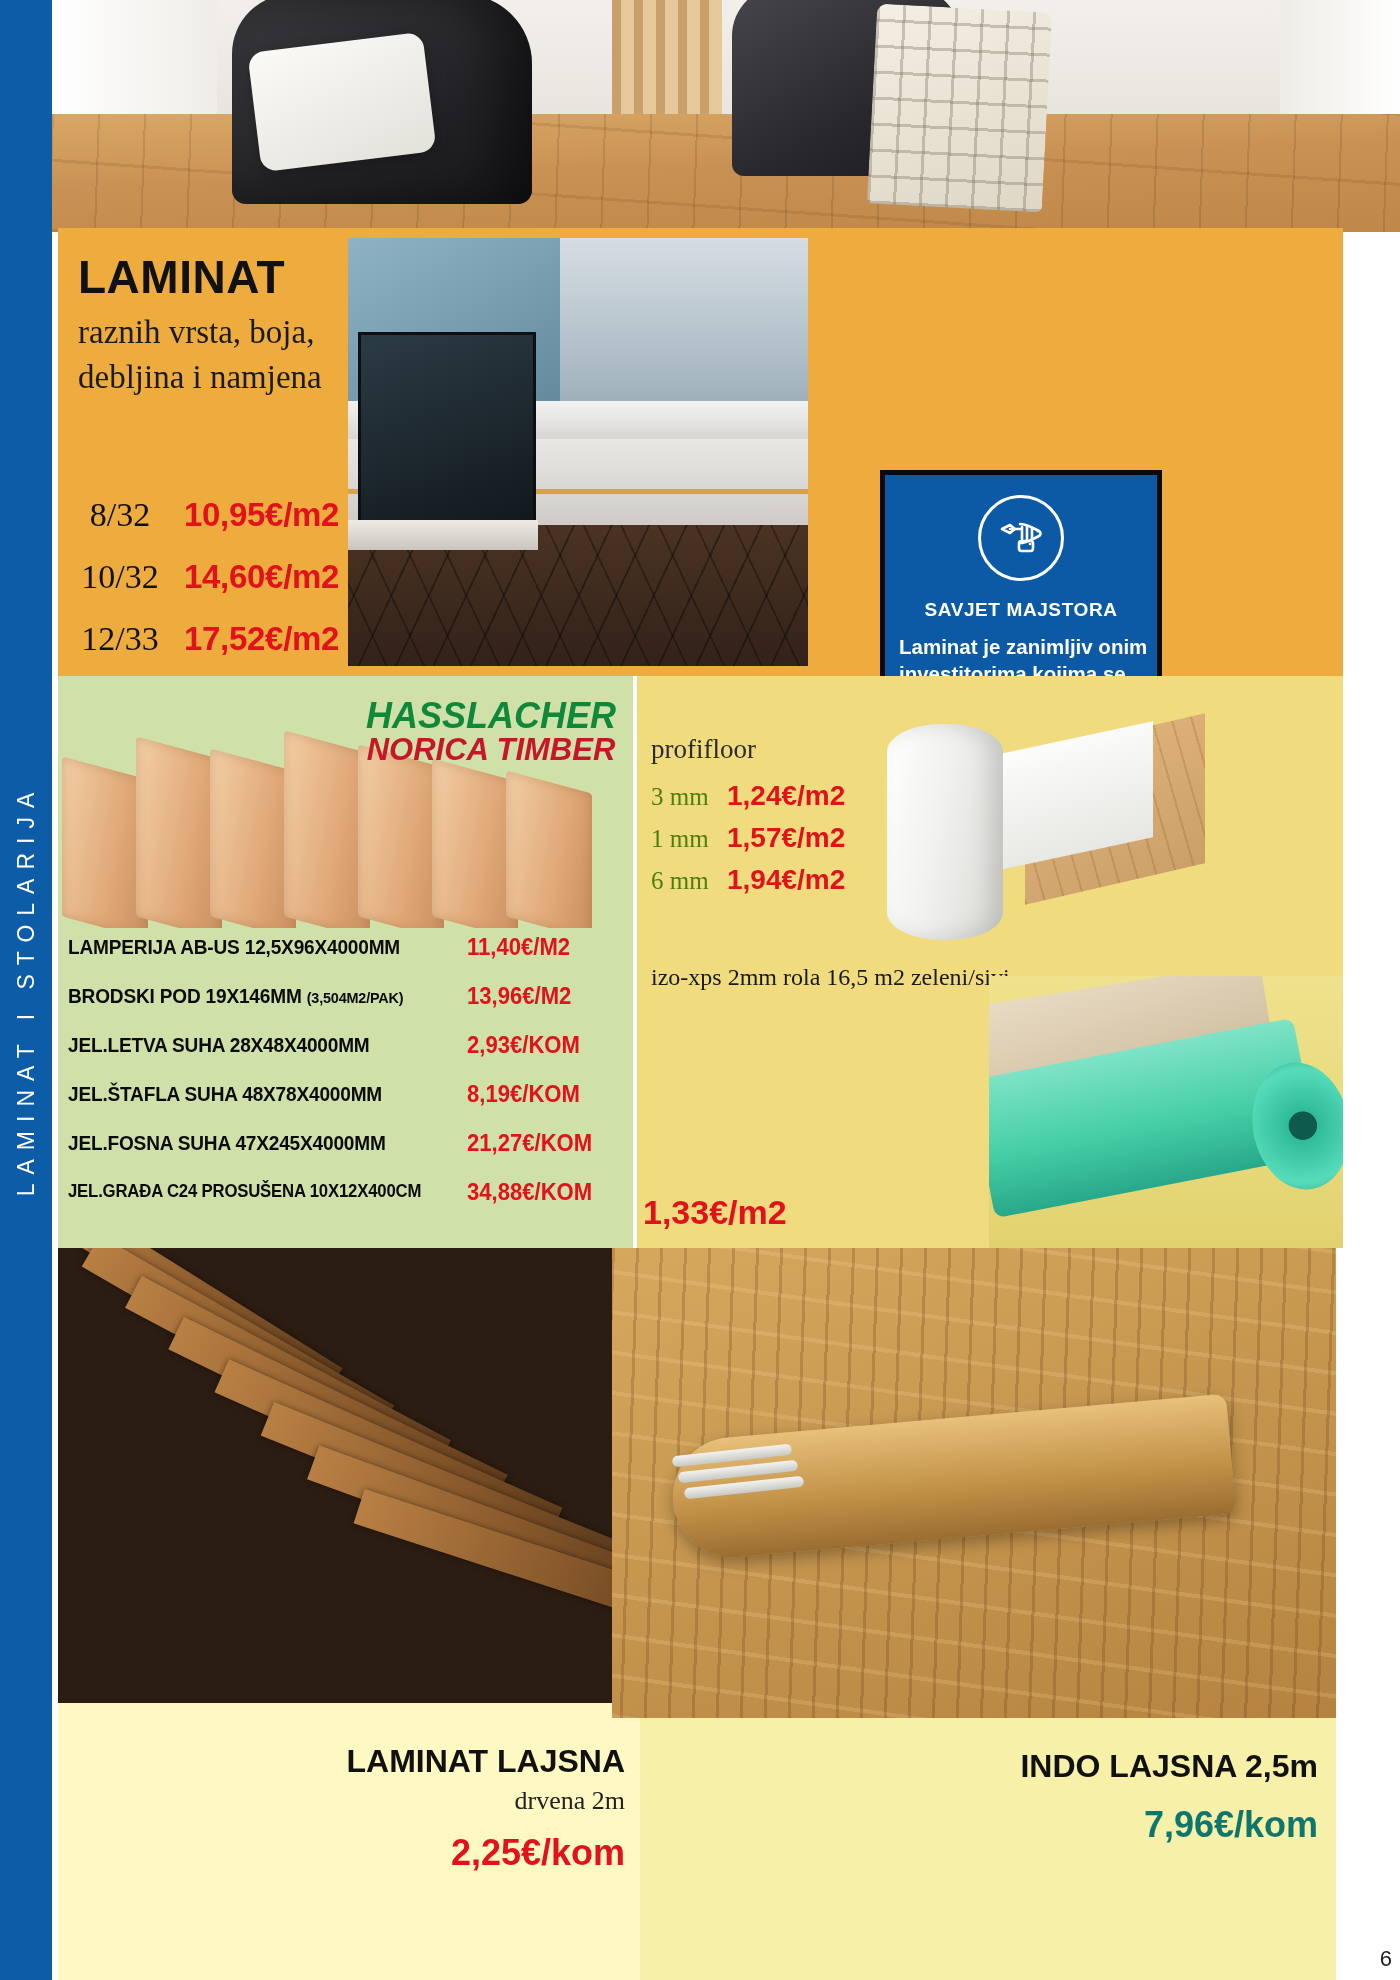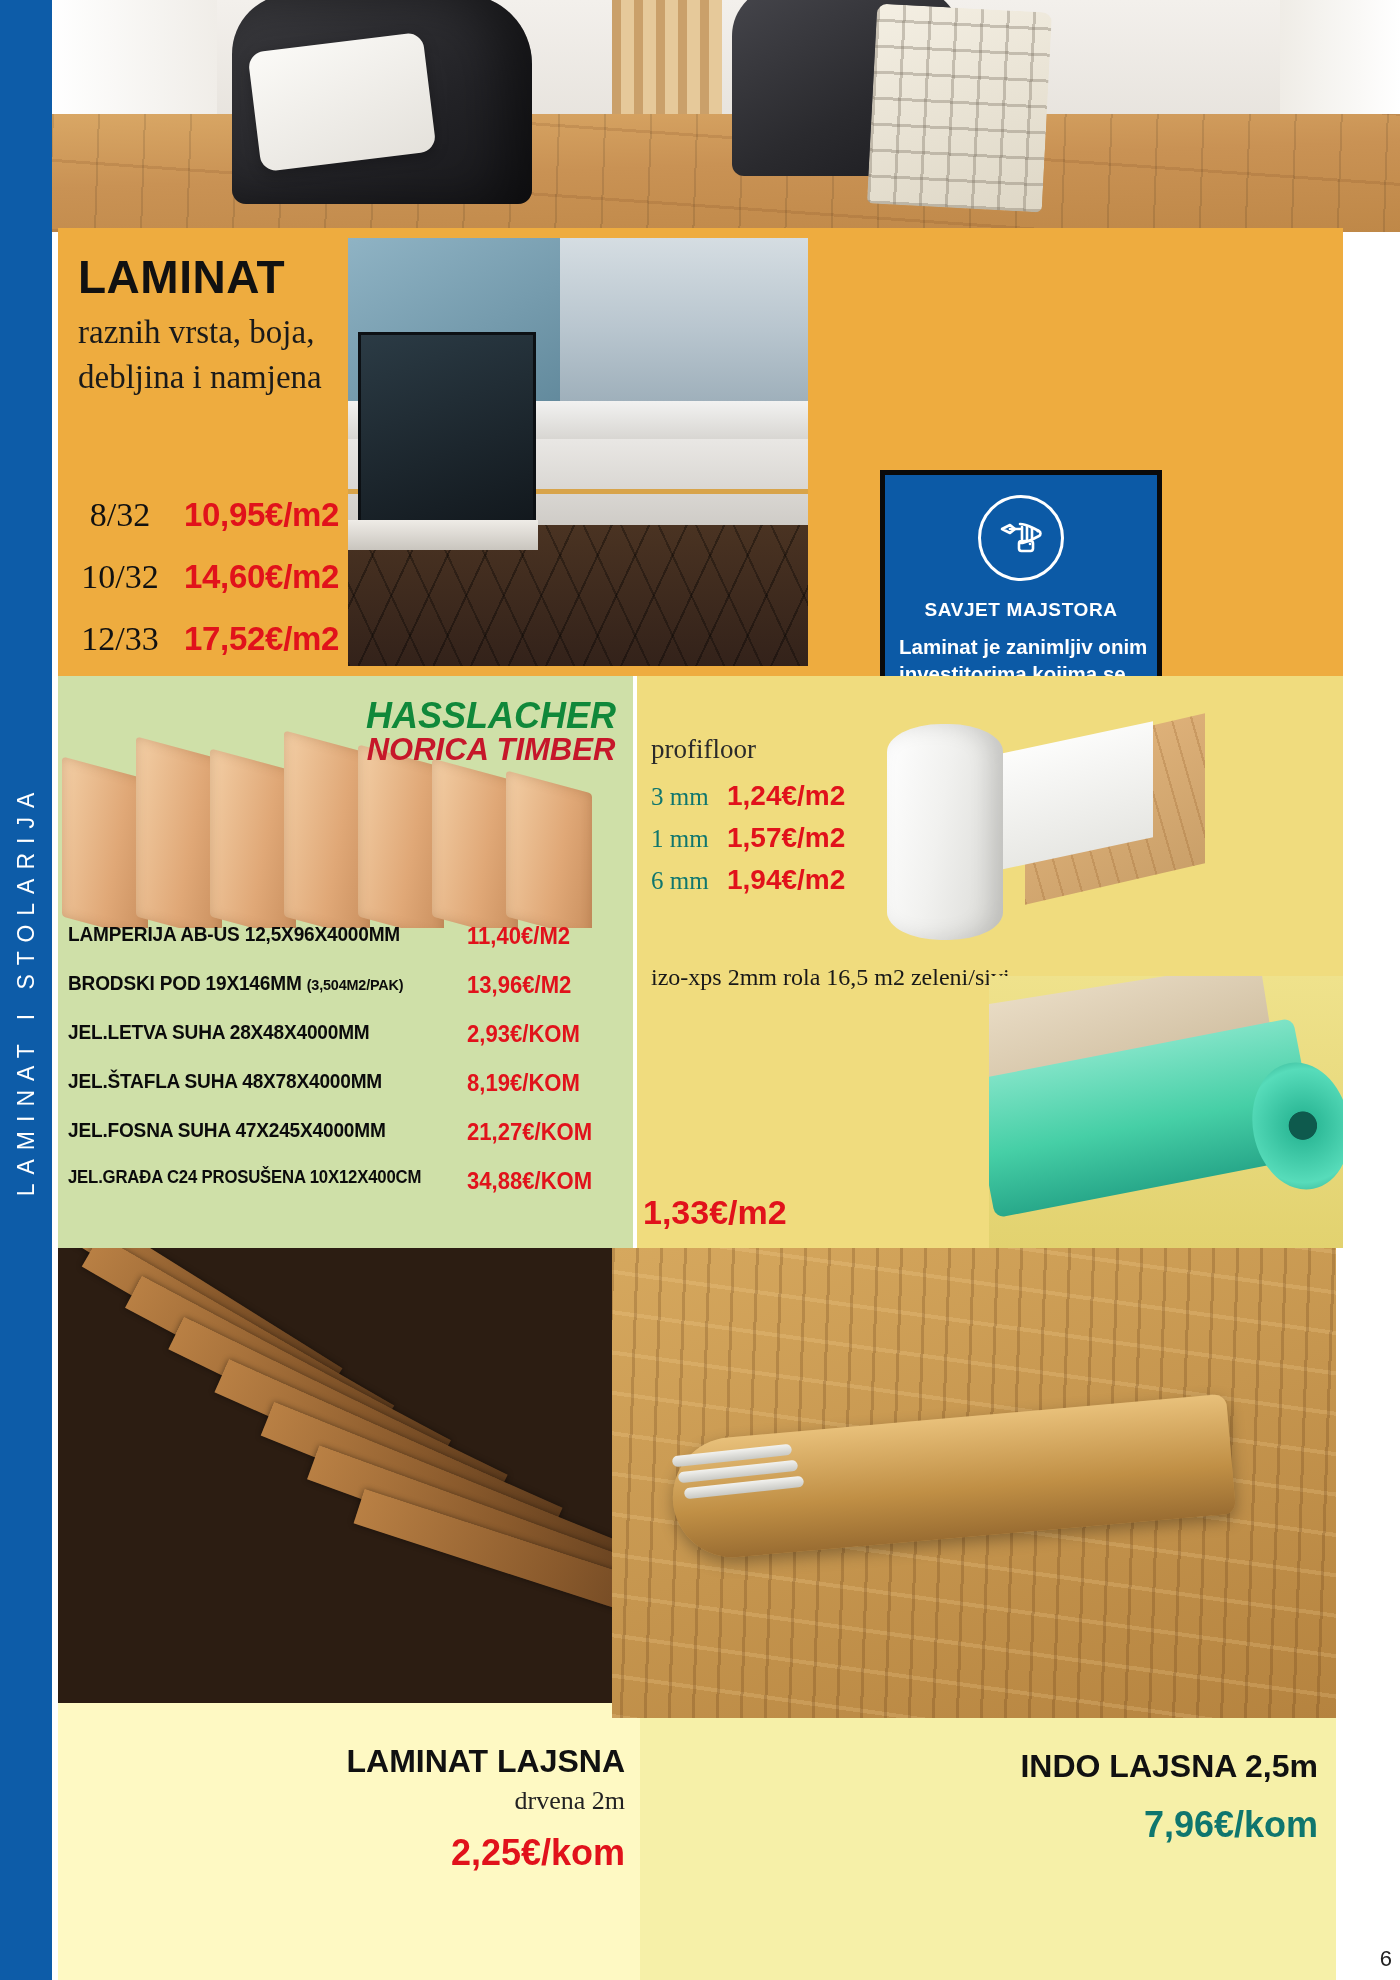--- a/index.html
+++ b/index.html
@@ -216,21 +216,21 @@
     font-style:italic;
   }
   .squirrel{
     position:absolute; right:8px; bottom:6px; width:72px; height:110px;
     z-index:4;
   }
   #greenlist{
     position:absolute; left:0; top:246px; width:575px;
   }
   .grow{
-    display:flex; align-items:flex-start;
+    display:flex; align-items:center;
     height:49px; padding-left:10px;
   }
   .gname{
     flex:1;
     font-size:20.5px; font-weight:bold; color:#0b0b0b;
     font-family:"Liberation Sans Narrow","Liberation Sans", sans-serif;
     transform:scaleX(.93); transform-origin:left center;
     white-space:nowrap; letter-spacing:-.2px;
   }
   .gname small{ font-size:15.5px; }
@@ -253,21 +253,21 @@
     position:absolute; left:14px; top:18px;
     font-size:33px; font-weight:bold; color:#111;
   }
   #podloga .psub{
     position:absolute; left:14px; top:58px;
     font-size:27px; color:#2a2a2a;
     font-family:"Liberation Serif", serif;
   }
   #podloga .plist{ position:absolute; left:14px; top:104px; }
   #podloga .plrow{ display:flex; align-items:baseline; gap:12px; height:42px; }
-  #podloga .plthick{ font-size:25px; color:#0f766e; width:64px;
+  #podloga .plthick{ font-size:25px; color:#4d7c0f; width:64px;
     font-family:"Liberation Serif", serif;}
   #podloga .plval{ font-size:28px; font-weight:bold; color:#e1121b; }
   #podloga .izo{
     position:absolute; left:14px; top:288px;
     font-size:24px; color:#181818;
     font-family:"Liberation Serif", serif;
   }
   #podloga .bigprice{
     position:absolute; left:6px; bottom:16px;
     font-size:34px; font-weight:bold; color:#e1121b;

